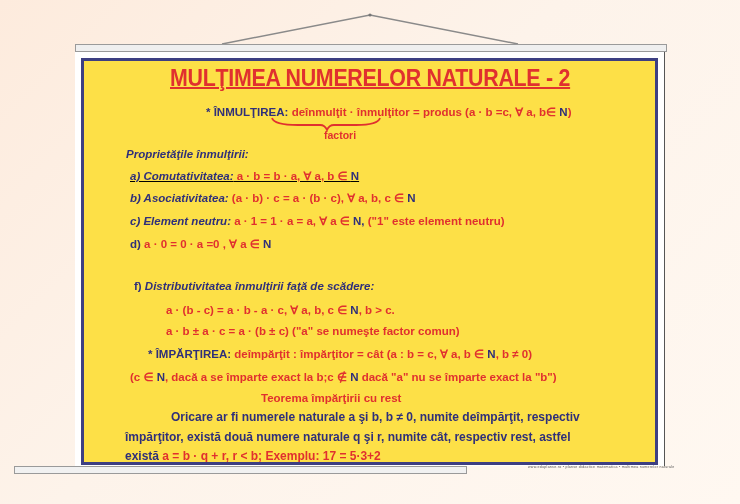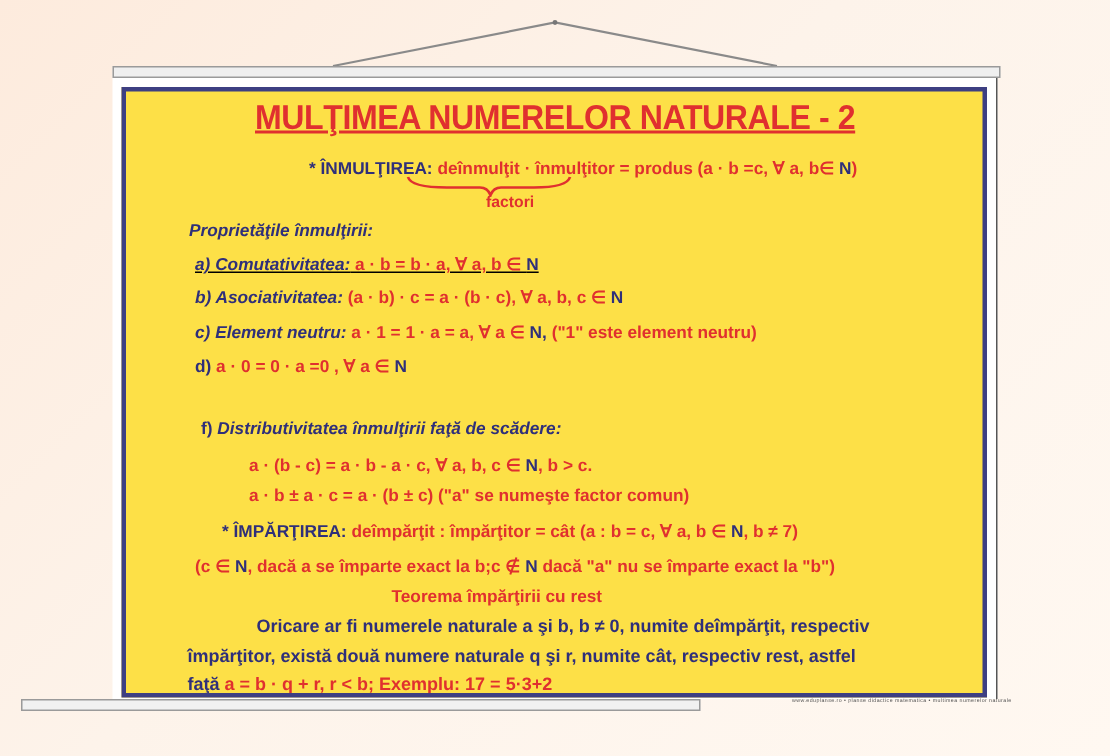--- a/index.html
+++ b/index.html
@@ -92,27 +92,27 @@
   <div class="line" style="left:82px; top:242px;">
     <span class="red">a · (b - c) = a · b - a · c, ∀ a, b, c ∈ </span><span class="blue">N</span><span class="red">, b &gt; c.</span>
   </div>
 
   <div class="line" style="left:50px; top:219px;">
     <span class="blue">f) </span><span class="blue it">Distributivitatea înmulţirii faţă de scădere:</span>
   </div>
   <div class="line red" style="left:82px; top:264px;">a · b ± a · c = a · (b ± c) ("a" se numeşte factor comun)</div>
 
   <div class="line" style="left:64px; top:286px;">
-    <span class="blue">* </span><span class="blue">ÎMPĂRŢIREA:</span><span class="red"> deîmpărţit : împărţitor = cât (a : b = c,  ∀ a, b ∈ </span><span class="blue">N</span><span class="red">, b ≠ 7)</span>
+    <span class="blue">* </span><span class="blue">ÎMPĂRŢIREA:</span><span class="red"> deîmpărţit : împărţitor = cât (a : b = c,  ∀ a, b ∈ </span><span class="blue">N</span><span class="red">, b ≠ 0)</span>
   </div>
   <div class="line" style="left:46px; top:309px;">
     <span class="red">(c ∈ </span><span class="blue">N</span><span class="red">, dacă a se împarte exact la b;c ∉ </span><span class="blue">N</span><span class="red"> dacă "a" nu se împarte exact la "b")</span>
   </div>
 
   <div class="line red" style="left:177px; top:331px;">Teorema împărţirii cu rest</div>
   <div class="line blue" style="left:87px; top:349px; font-size:12px;">Oricare ar fi numerele naturale a şi b, b ≠ 0, numite deîmpărţit, respectiv</div>
   <div class="line blue" style="left:41px; top:369px; font-size:12px;text-align:center;">împărţitor, există două numere naturale q şi r, numite cât, respectiv rest, astfel</div>
   <div class="line" style="left:41px; top:388px; font-size:12px;">
-    <span class="blue">faţă </span><span class="red">a = b · q + r, r &lt; b; Exemplu: 17 = 5·3+2</span>
+    <span class="blue">există </span><span class="red">a = b · q + r, r &lt; b; Exemplu: 17 = 5·3+2</span>
   </div>
 </div>
 
 <div class="footer-note">www.eduplanse.ro  •  planse didactice matematica  •  multimea numerelor naturale</div>
 
 </body></html>

